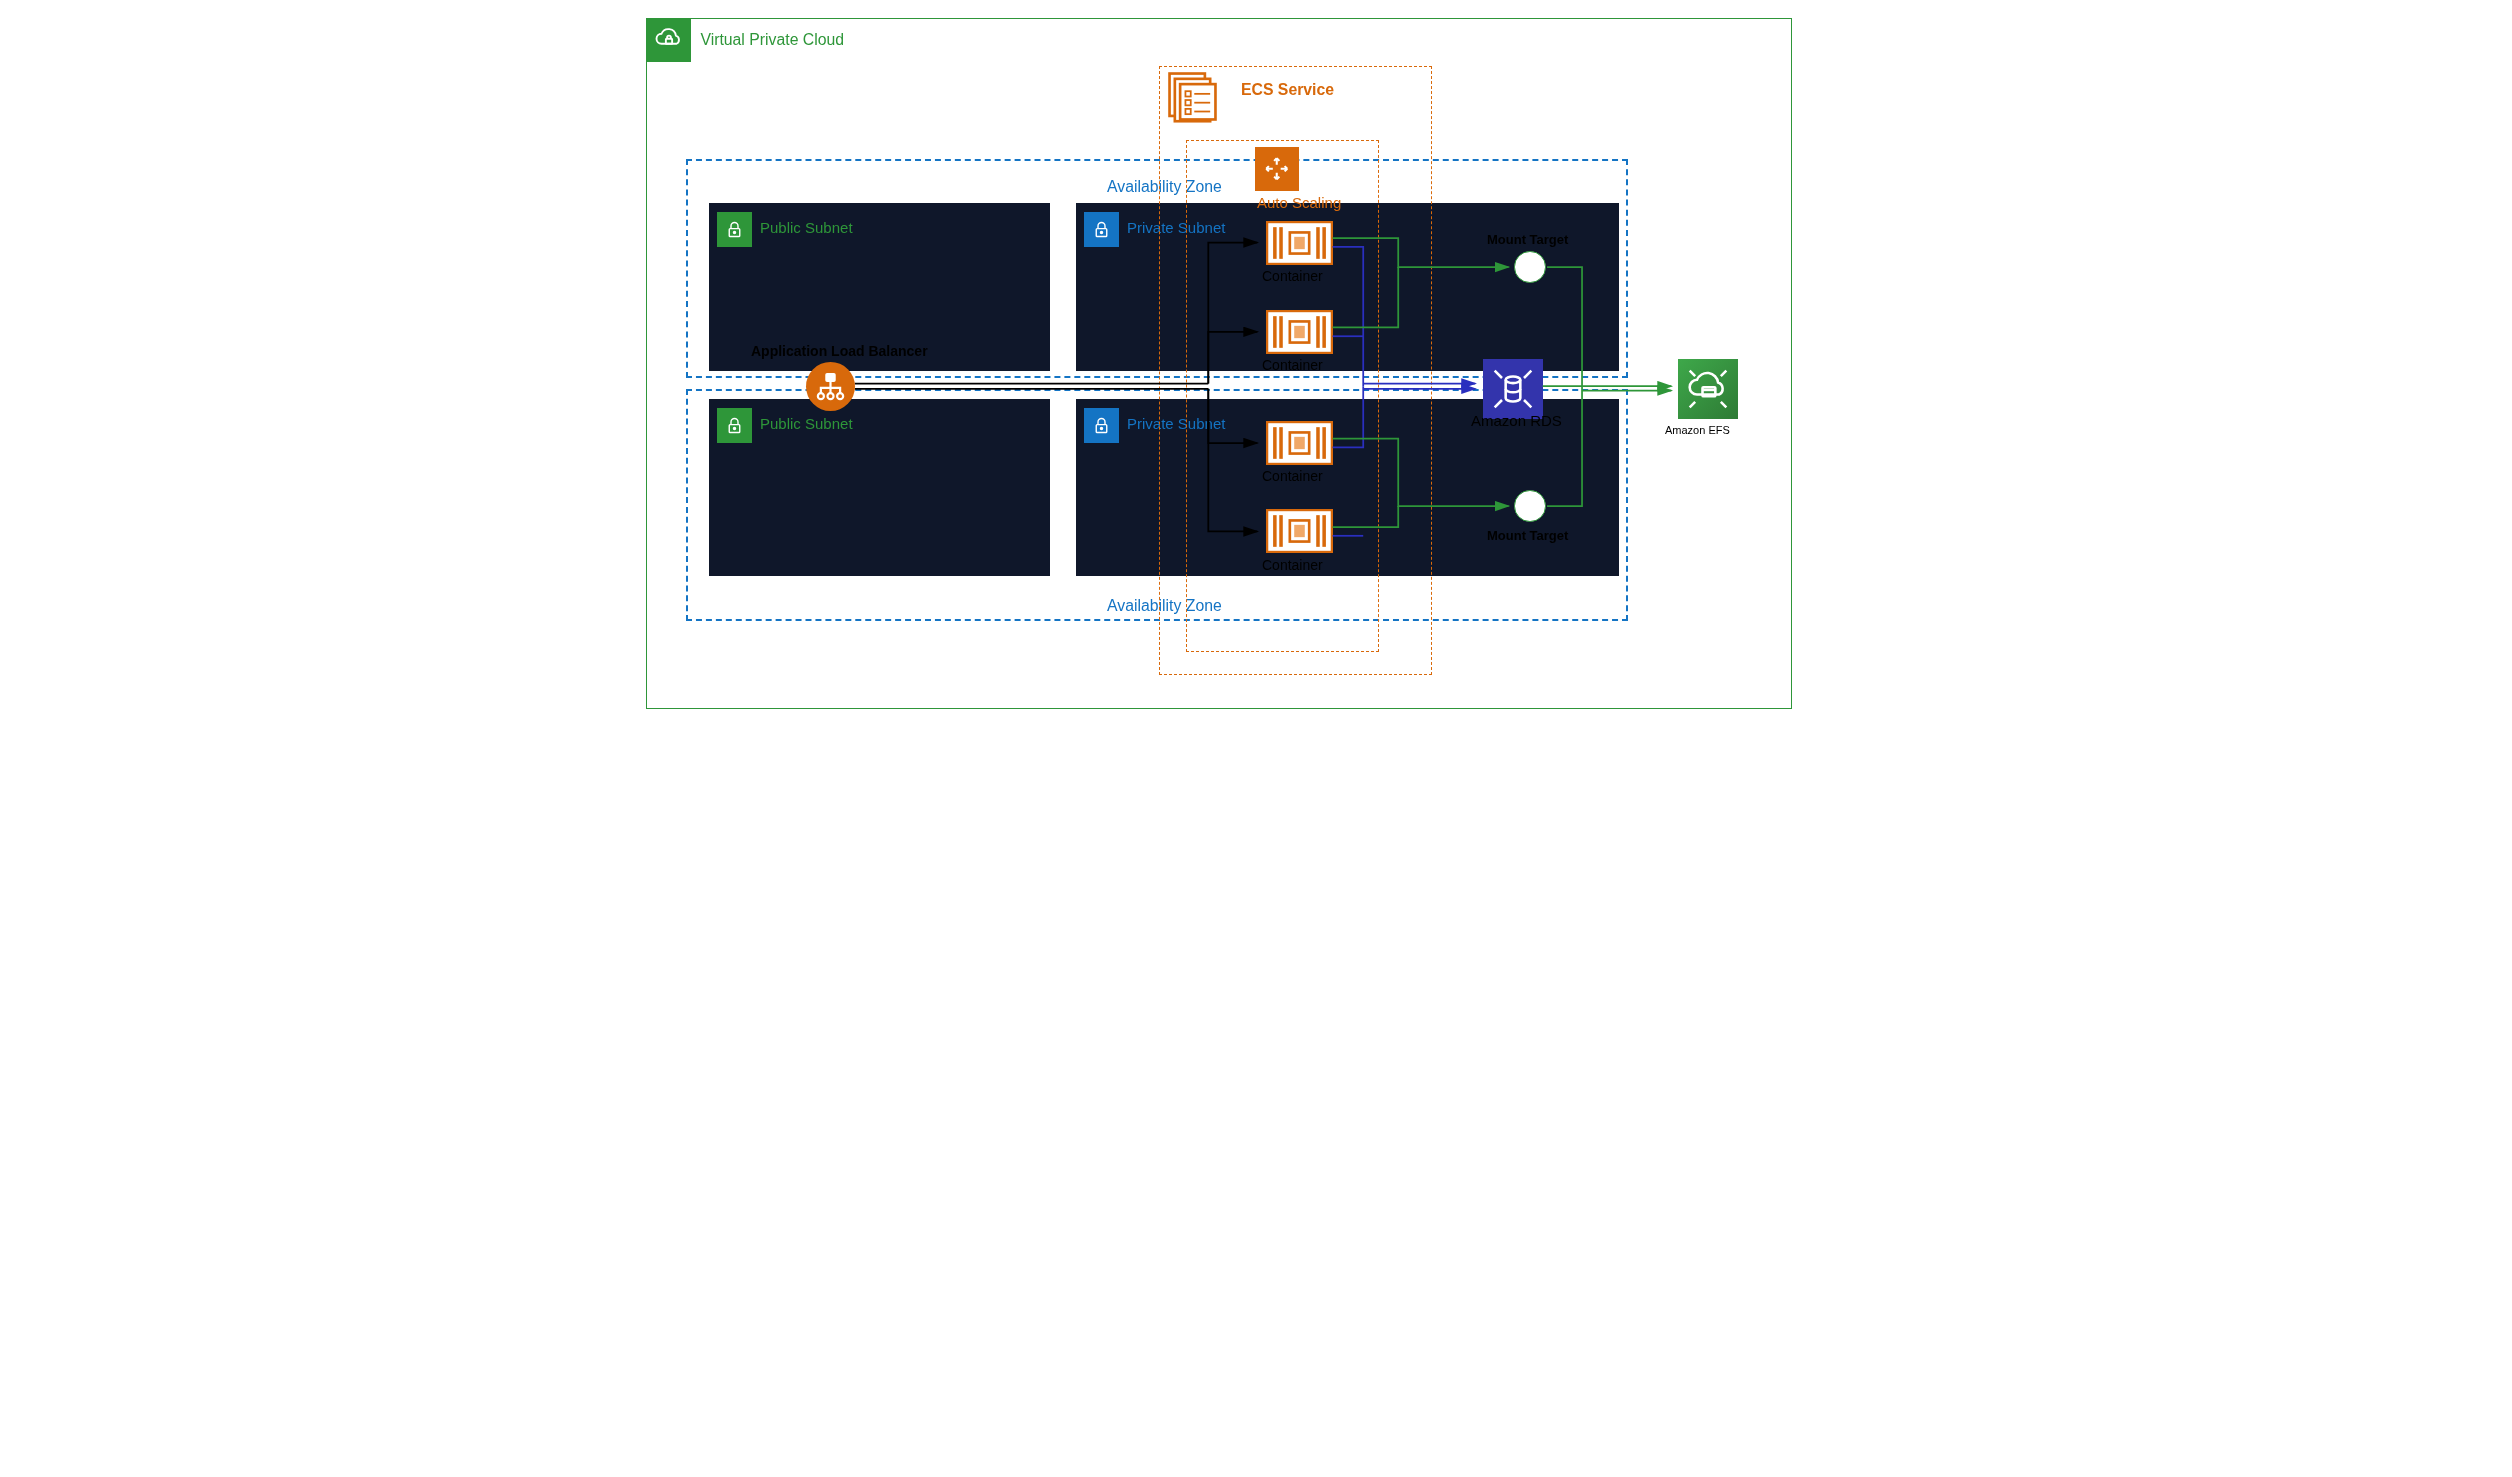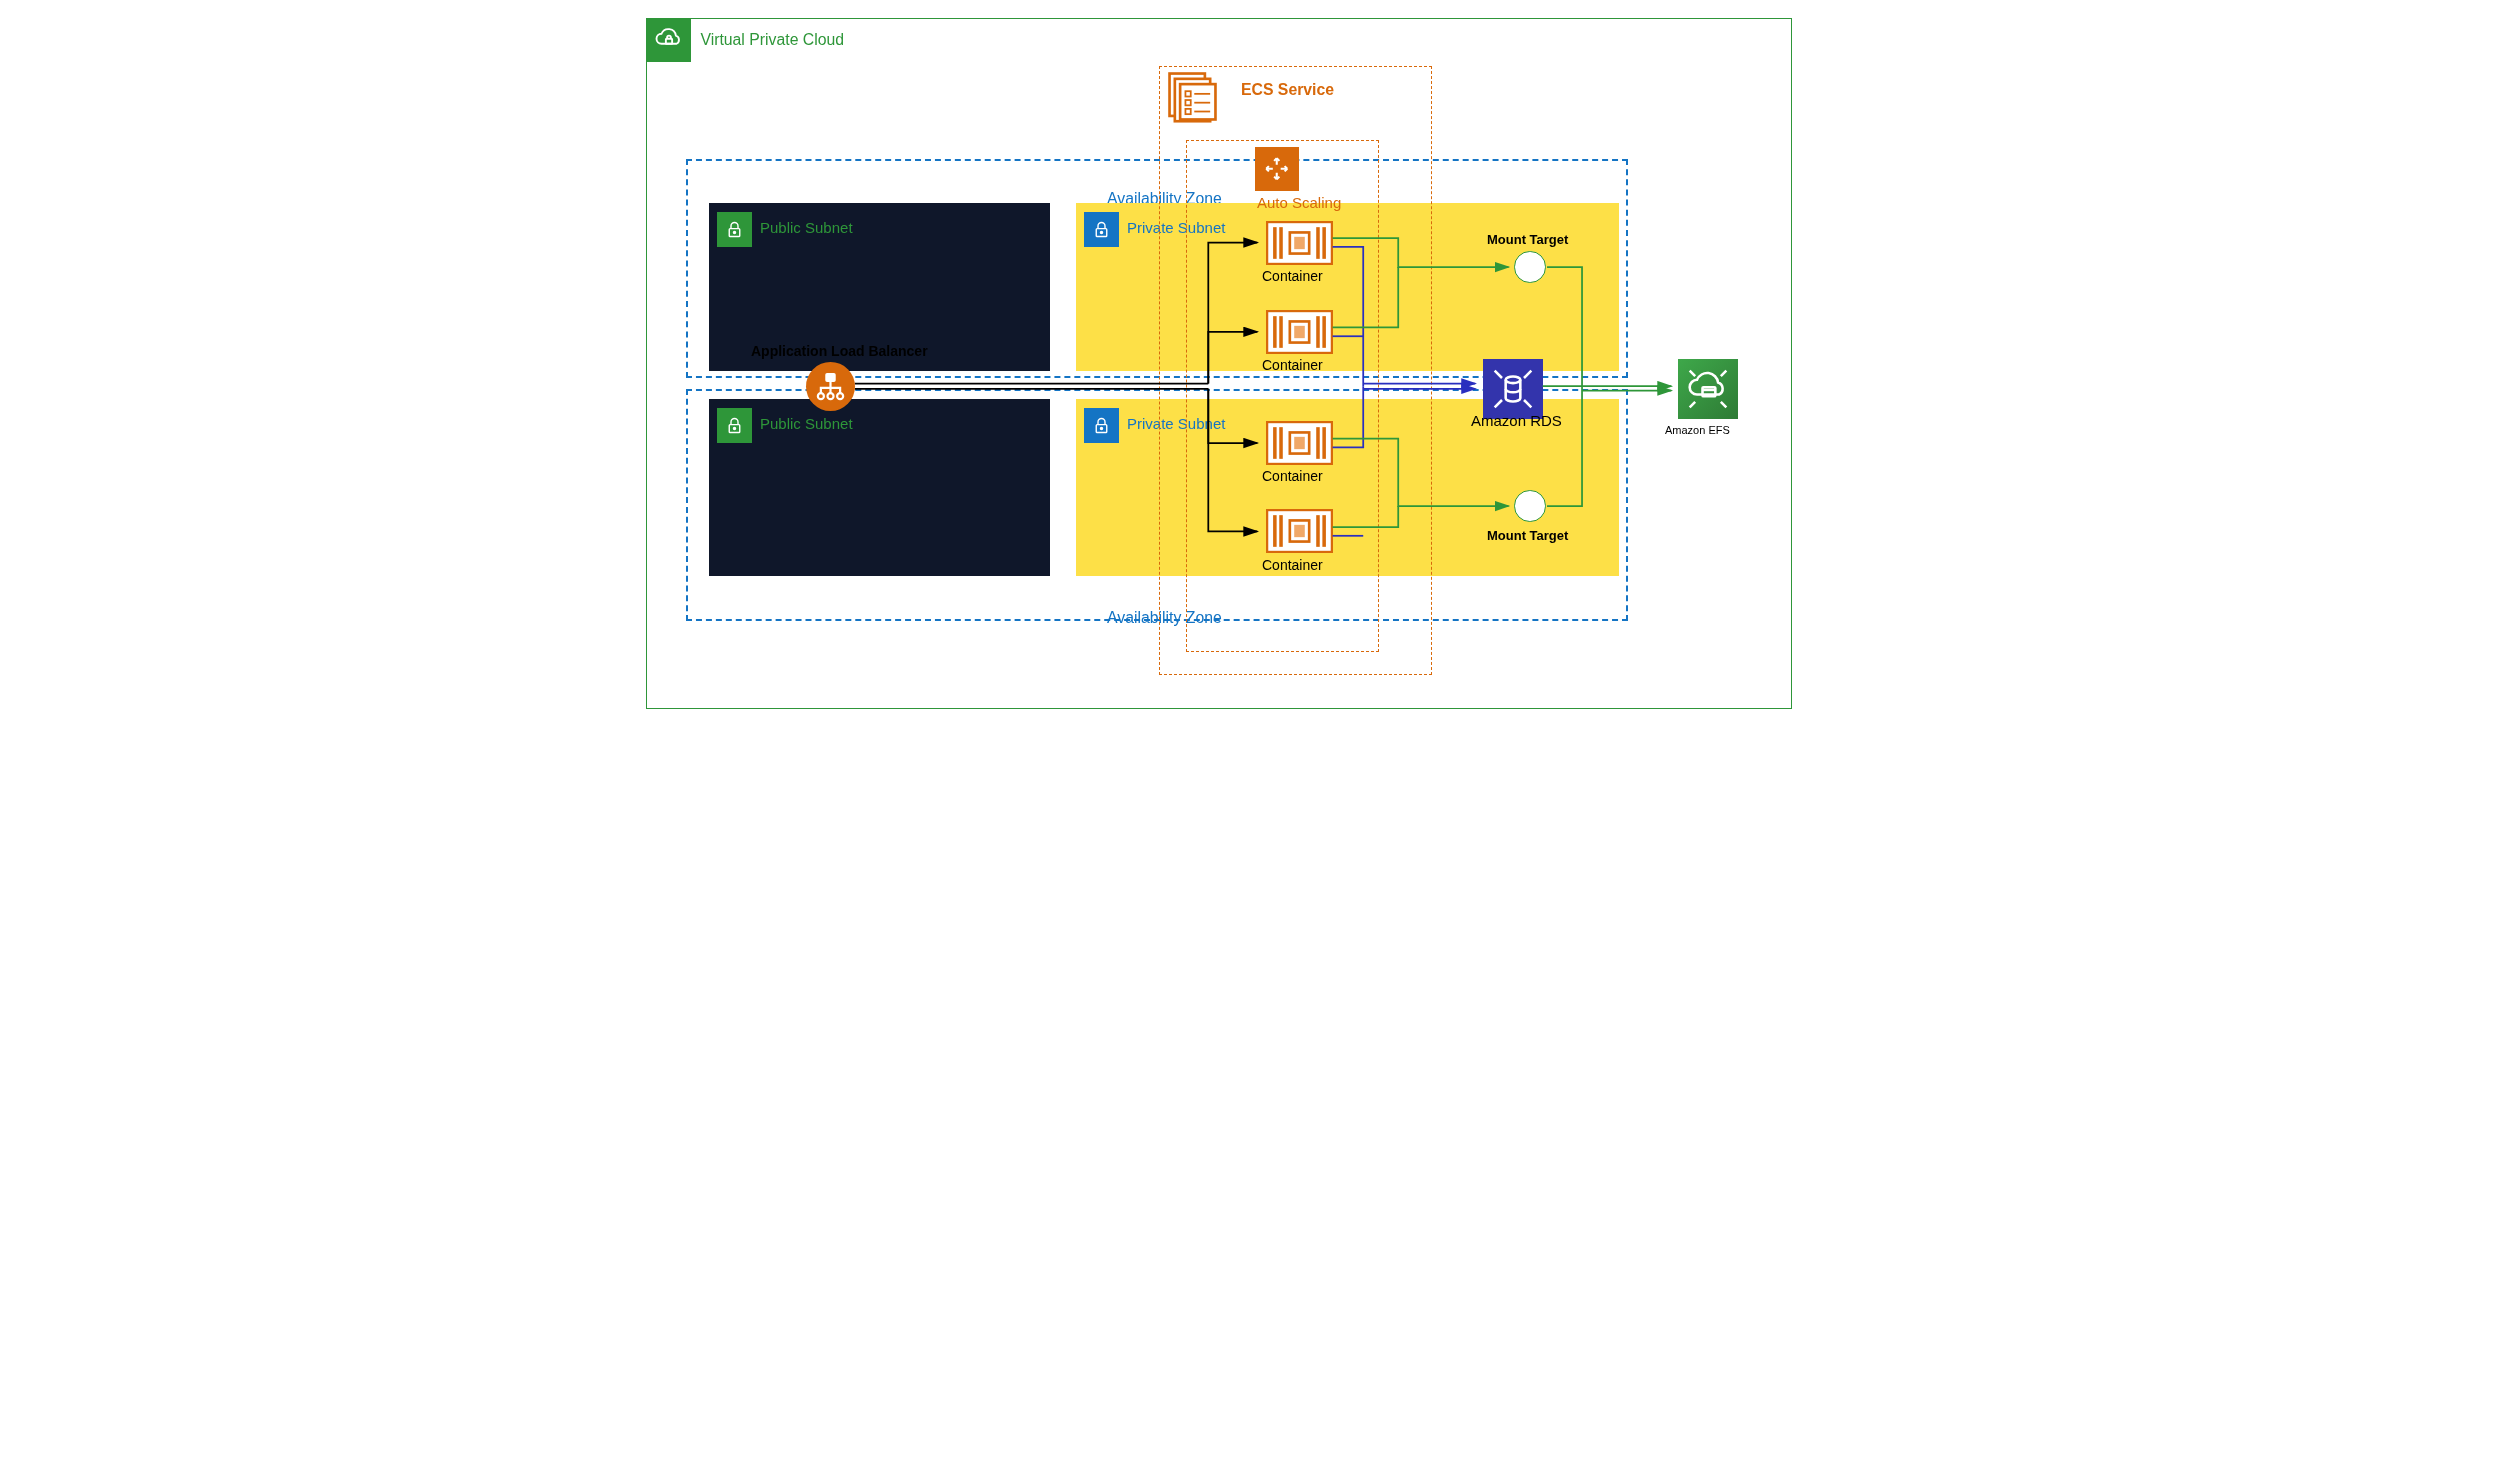--- a/index.html
+++ b/index.html
@@ -8,30 +8,30 @@
 
   
   .vpc-box { position: absolute; left: 18.4px; top: 17.5px; width: 1146px; height: 691px; border: 1.8px solid #2e9639; }
   .vpc-badge { position: absolute; left: -0.9px; top: -0.9px; width: 44px; height: 44px; background: #2e9639; display:flex; align-items:center; justify-content:center;}
   .vpc-label { position: absolute; left: 53px; top: 12.3px; color: #2e9639; font-size: 15.8px; }
 
   
   .az { position: absolute; border: 2.6px dashed #1474c4; }
   .az1 { left: 58px; top: 159px; width: 942px; height: 219px; }
   .az2 { left: 58px; top: 389px; width: 942px; height: 232px; }
-  .az-label { position: absolute; color: #1474c4; font-size: 15.8px; margin-top: 12px; }
+  .az-label { position: absolute; color: #1474c4; font-size: 15.8px; }
 
   
   .public-subnet { position: absolute; background: #0f172a; }
   .ps1 { left: 81px; top: 203px; width: 341px; height: 168px; }
   .ps2 { left: 81px; top: 399px; width: 341px; height: 177px; }
   .subnet-badge-green { position: absolute; left: 7.9px; top: 8.8px; width: 35px; height: 35px; background: #2e9639; display:flex; align-items:center; justify-content:center;}
   .subnet-label-green { position: absolute; left: 51px; top: 15.8px; color: #2e9639; font-size: 15px; }
 
-  .private-subnet { position: absolute; background: #fde047; }
+  .private-subnet { position: absolute; background: #0f172a; }
   .prs1 { left: 448px; top: 203px; width: 543px; height: 168px; }
   .prs2 { left: 448px; top: 399px; width: 543px; height: 177px; }
   .subnet-badge-blue { position: absolute; left: 7.9px; top: 8.8px; width: 35px; height: 35px; background: #1474c4; display:flex; align-items:center; justify-content:center;}
   .subnet-label-blue { position: absolute; left: 51px; top: 15.8px; color: #1474c4; font-size: 15px; }
 
   
   .ecs-box { position: absolute; left: 531px; top: 66px; width: 273px; height: 609px; border: 1.8px dashed #d8690b; }
   .ecs-label { position: absolute; left: 613px; top: 81px; color: #d8690b; font-weight: bold; font-size: 15.8px; }
   .ecs-icon { position: absolute; left: 538px; top: 70px; }
 

